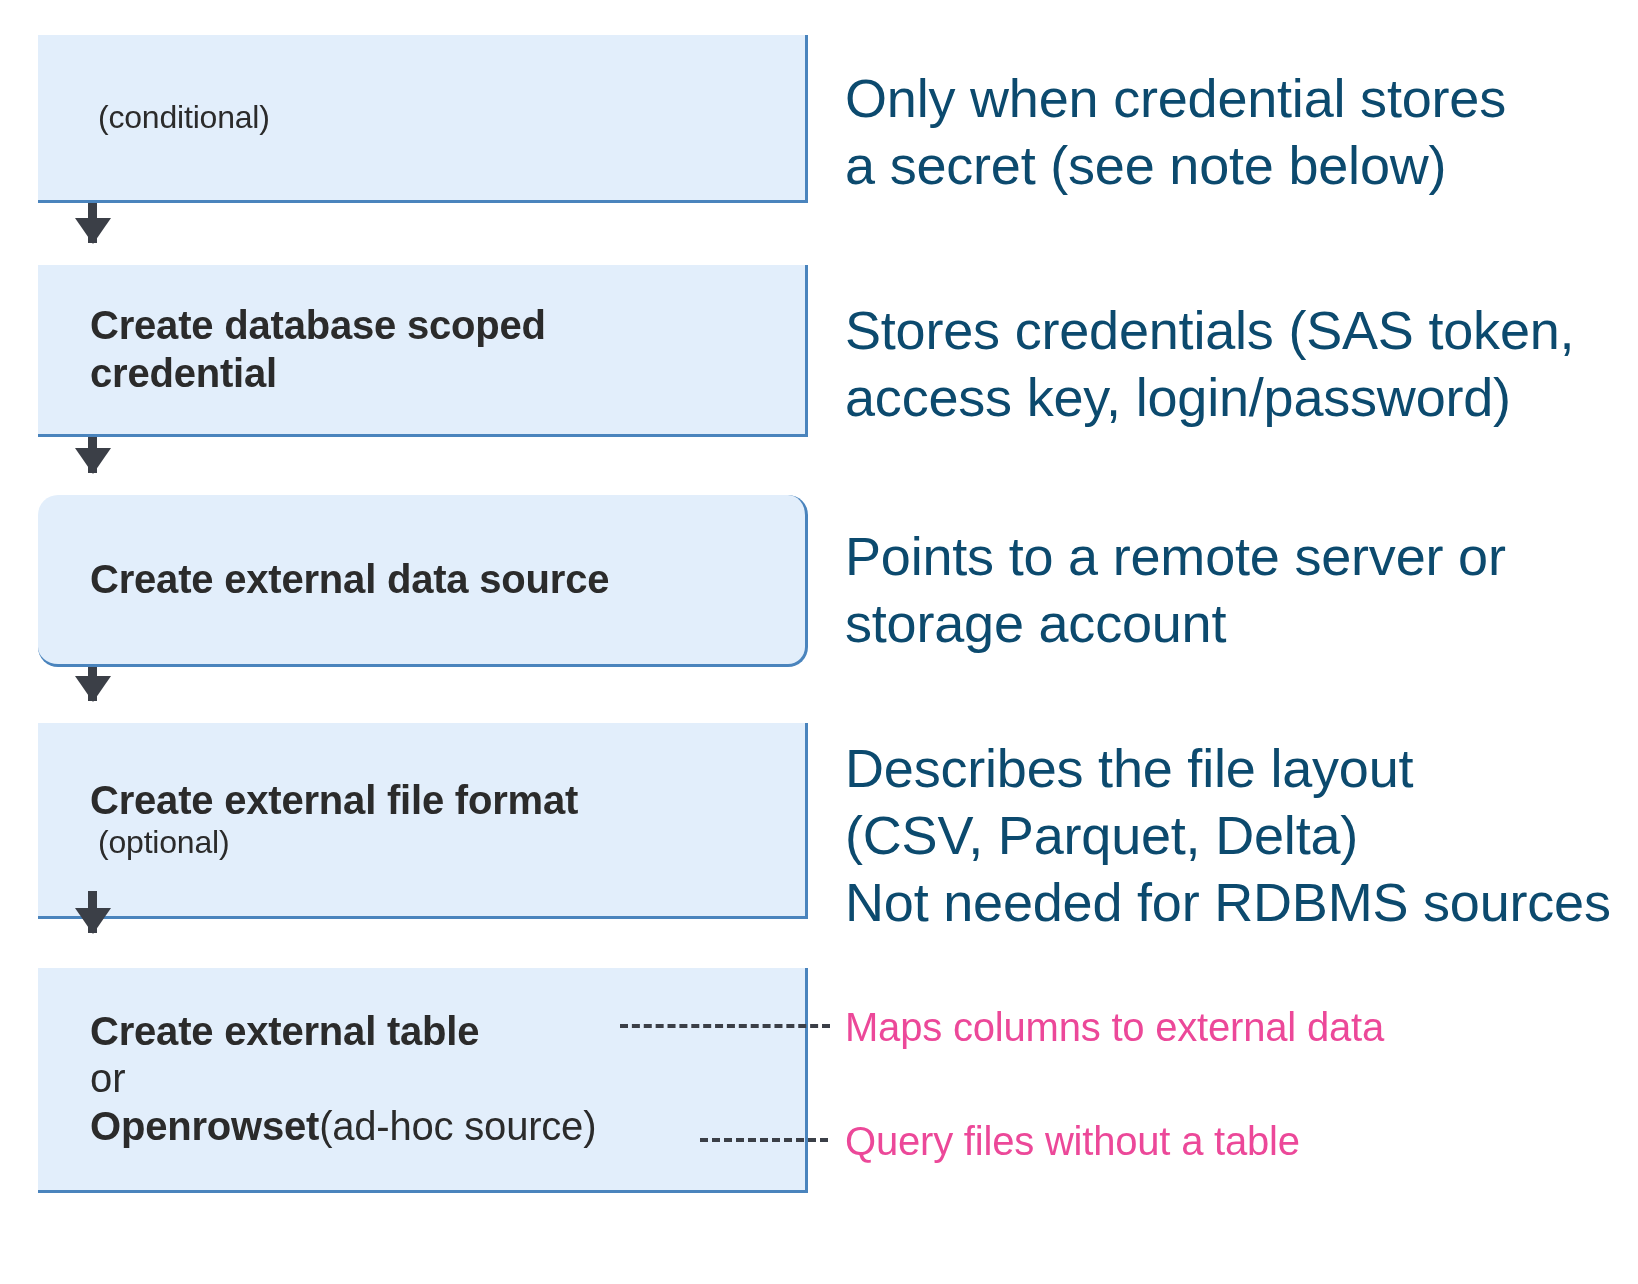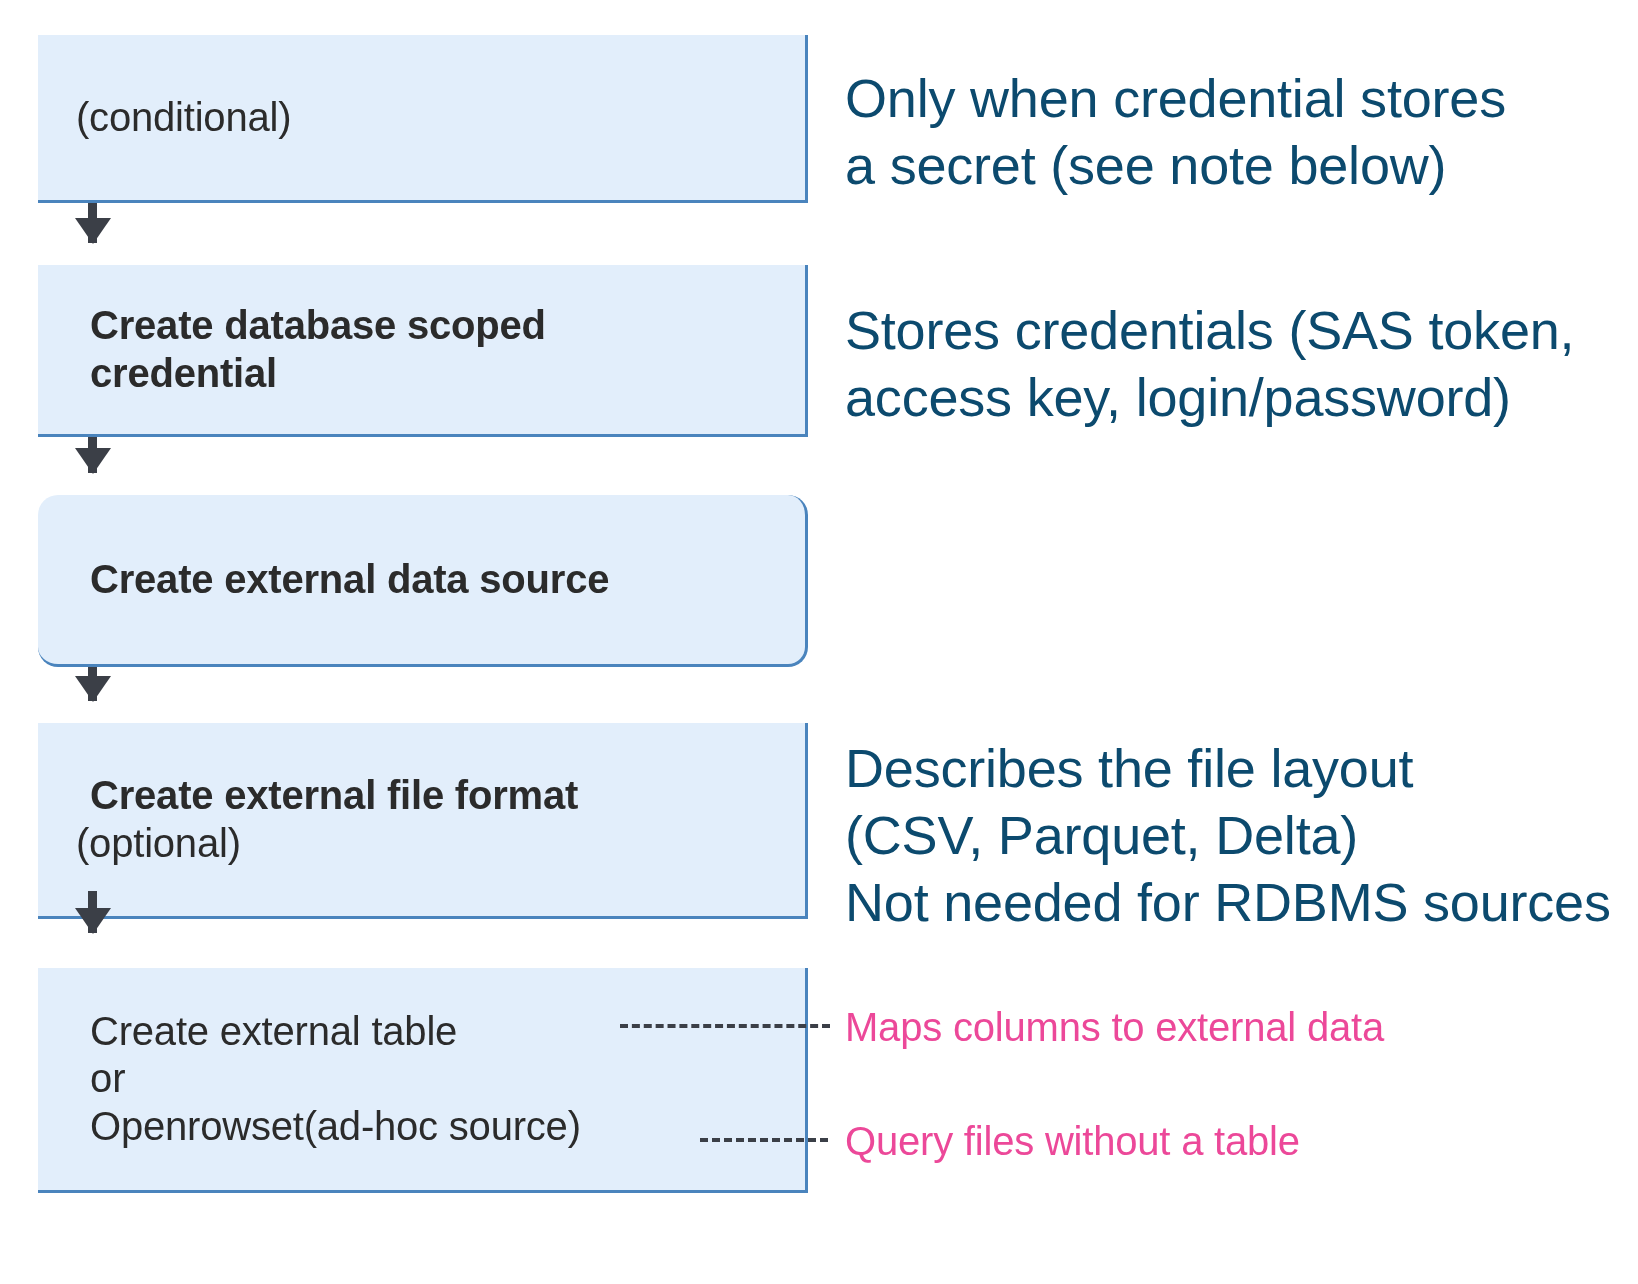--- a/index.html
+++ b/index.html
@@ -40,23 +40,23 @@
 
   .step-title {
     font-weight: bold;
     font-size: 40px;
     line-height: 1.18;
     padding-left: 52px;
     letter-spacing: -0.2px;
   }
   .step-sub {
     font-weight: normal;
-    font-size: 40px;
+    font-size: 32px;
     line-height: 1.18;
-    padding-left: 38px;
+    padding-left: 60px;
     letter-spacing: -0.2px;
   }
 
   
   #box-master-key      { top: 35px;   height: 168px; }
   #box-scoped-cred     { top: 265px;  height: 172px; }
   #box-data-source     { top: 495px;  height: 172px; border-radius: 20px; }
   #box-file-format     { top: 723px;  height: 196px; }
   #box-external-table  { top: 968px;  height: 225px; }
 
@@ -102,21 +102,21 @@
   
   .et-line {
     position: relative;
     display: flex;
     align-items: baseline;
     padding-left: 52px;
     font-size: 40px;
     line-height: 1.18;
     letter-spacing: -0.2px;
   }
-  .et-line .b { font-weight: normal; }
+  .et-line .b { font-weight: bold; }
   .et-line .n { font-weight: normal; }
 
   .dash-connector {
     position: absolute;
     height: 0;
     border-top: 4px dashed #3b3f47;
   }
   #dash-table     { left: 620px; top: 1024px; width: 210px; }
   #dash-openrowset{ left: 700px; top: 1138px; width: 128px; }
 
@@ -154,20 +154,22 @@
     <div class="step-title">Create database scoped</div>
     <div class="step-title">credential</div>
   </div>
   <div class="note" id="note-scoped-cred">Stores credentials (SAS token,
 access key, login/password)</div>
   <div class="arrow" id="arrow-2"></div>
 
   <div class="step-box" id="box-data-source">
     <div class="step-title">Create external data source</div>
   </div>
+  <div class="note" id="note-data-source">Points to a remote server or
+storage account</div>
   <div class="arrow" id="arrow-3"></div>
 
   <div class="step-box" id="box-file-format">
     <div class="step-title">Create external file format</div>
     <div class="step-sub">(optional)</div>
   </div>
   <div class="note" id="note-file-format">Describes the file layout
 (CSV, Parquet, Delta)
 Not needed for RDBMS sources</div>
   <div class="arrow" id="arrow-4"></div>

